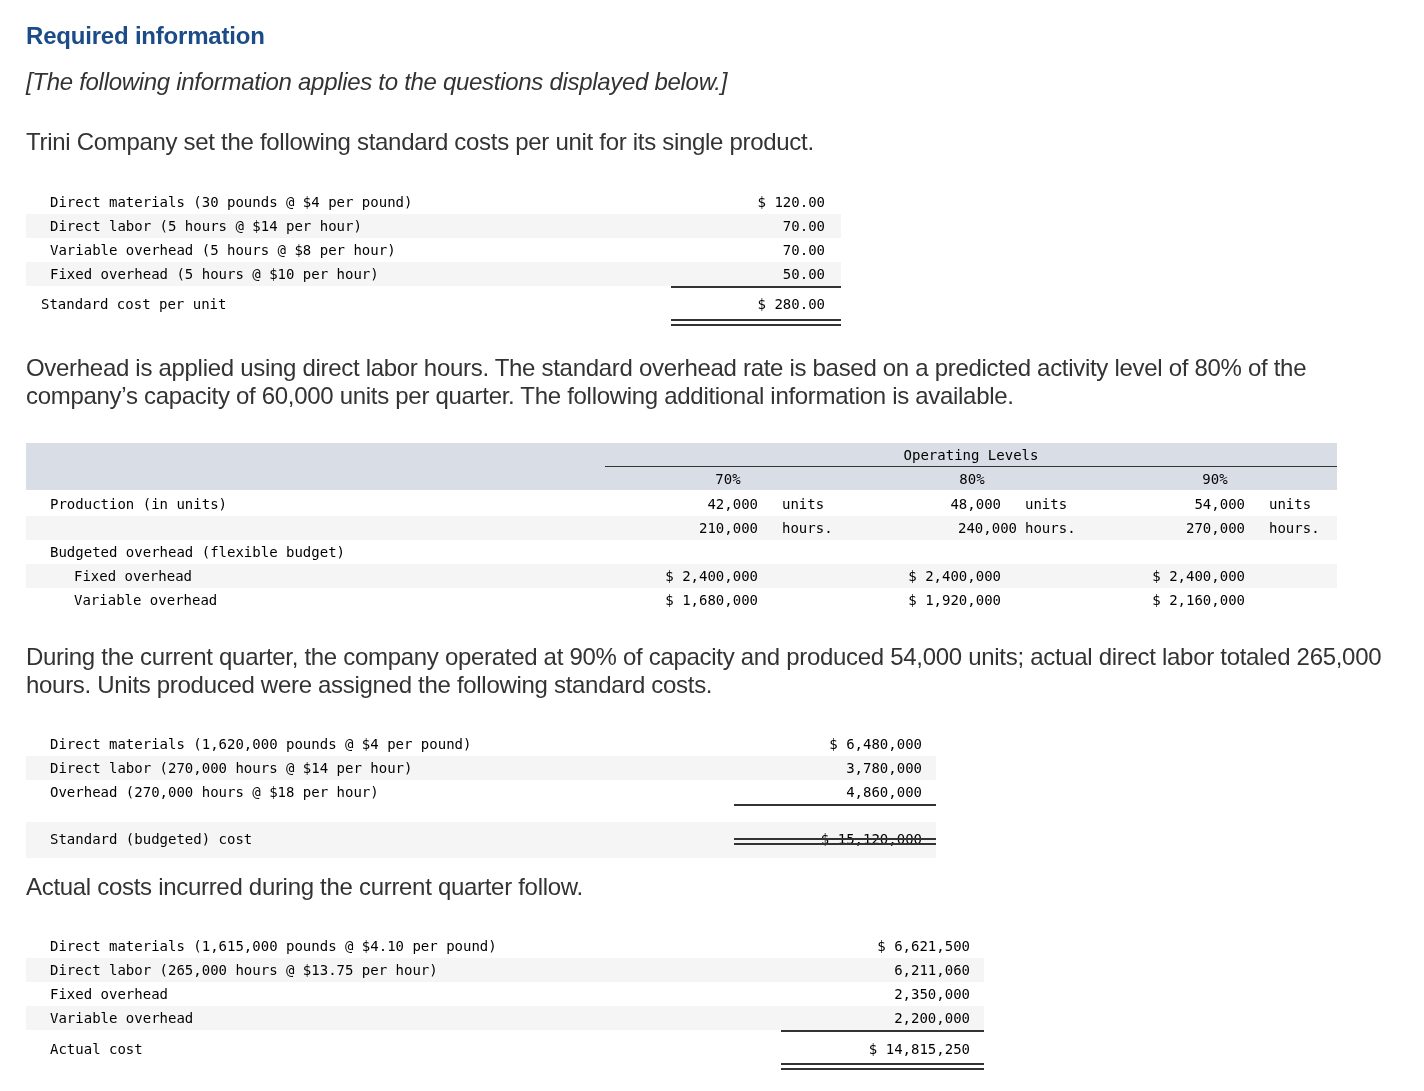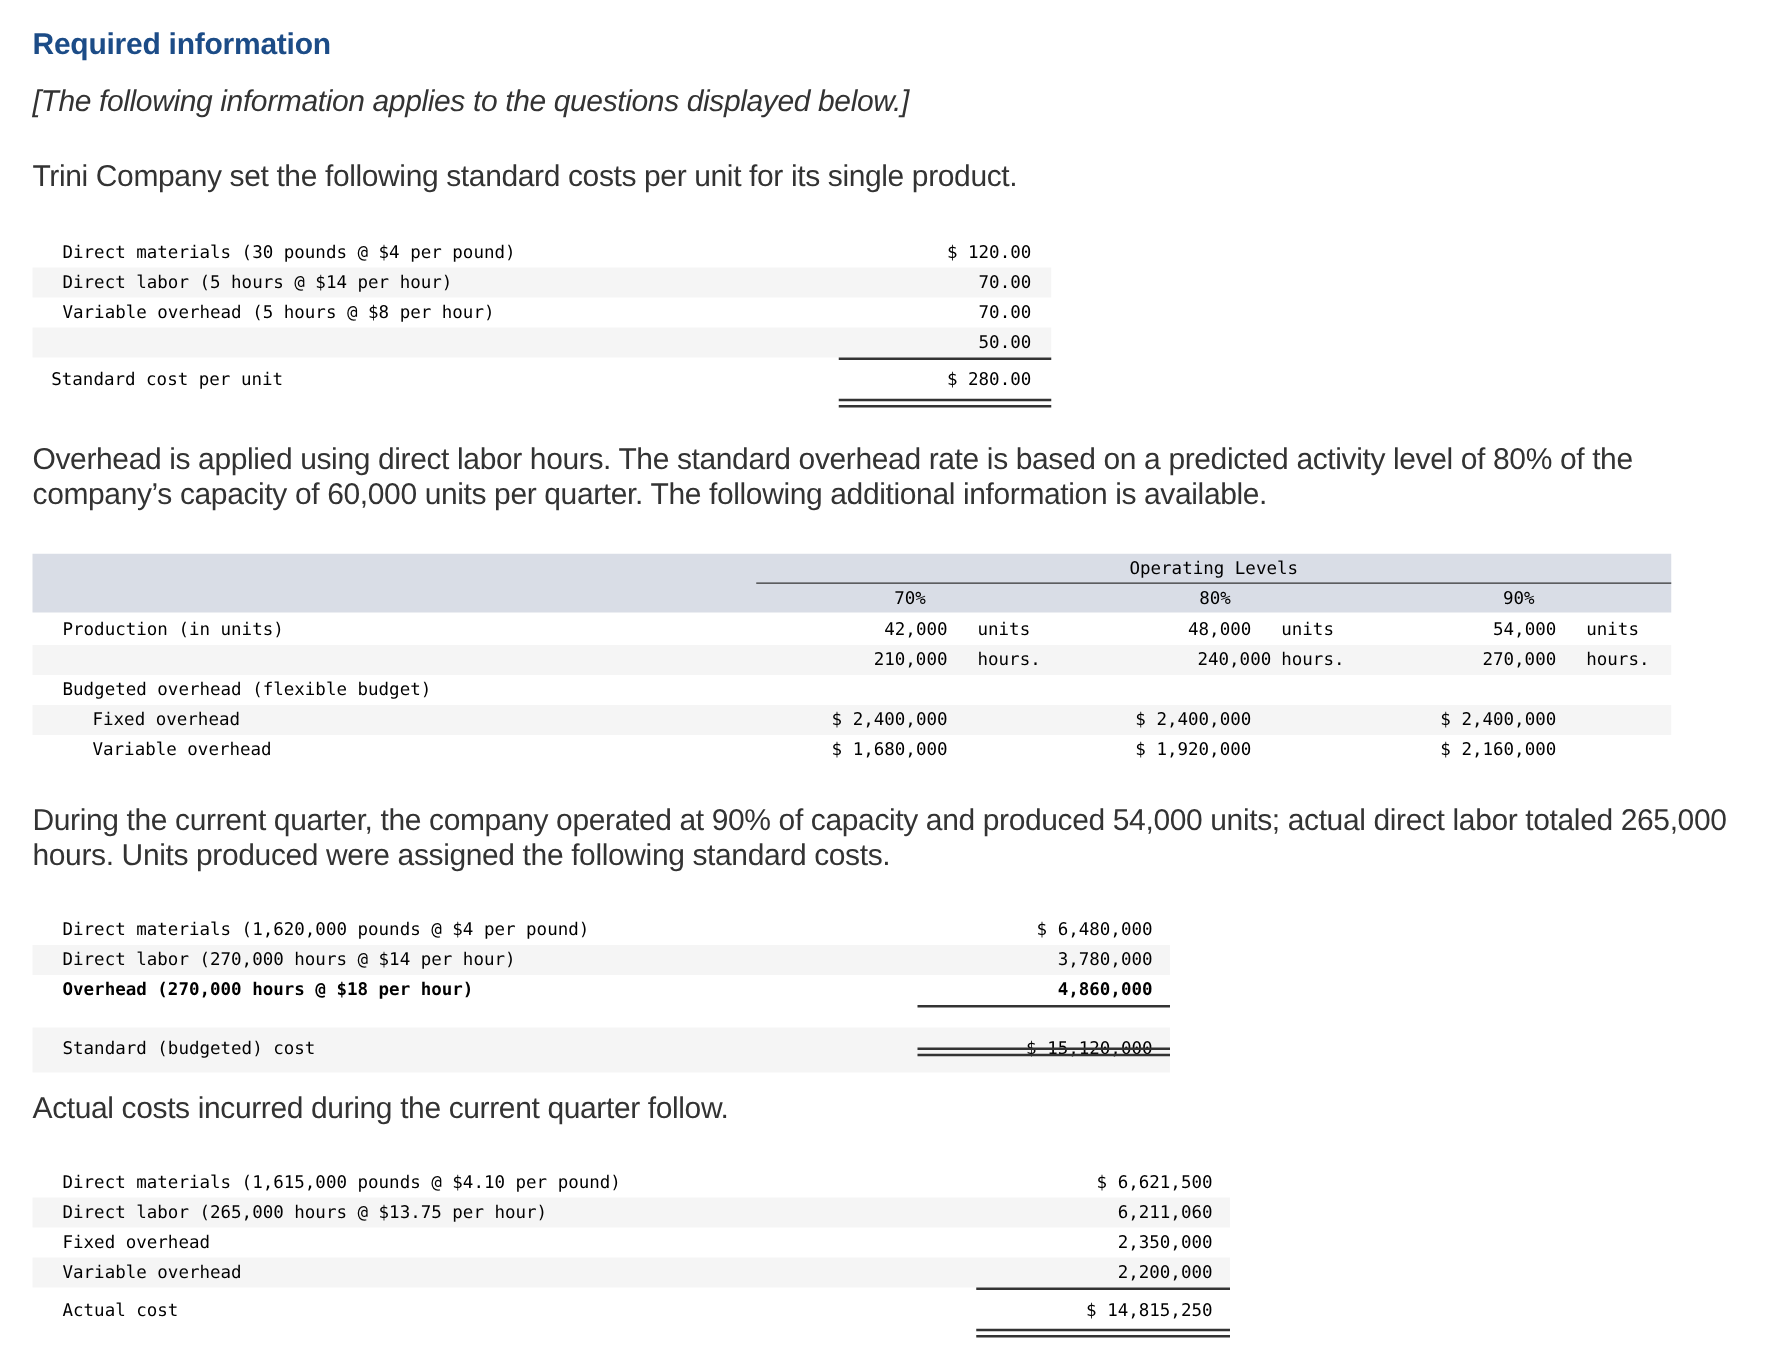--- a/index.html
+++ b/index.html
@@ -59,20 +59,21 @@
   </div>
   <div class="row mono shaded" style="left:26px; top:214px; width:815px;">
     <span class="cell" style="left:24px;">Direct labor (5 hours @ $14 per hour)</span>
     <span class="cell right" style="right:16px;">70.00</span>
   </div>
   <div class="row mono" style="left:26px; top:238px; width:815px;">
     <span class="cell" style="left:24px;">Variable overhead (5 hours @ $8 per hour)</span>
     <span class="cell right" style="right:16px;">70.00</span>
   </div>
   <div class="row mono shaded" style="left:26px; top:262px; width:815px;">
+    <span class="cell" style="left:24px;">Fixed overhead (5 hours @ $10 per hour)</span>
     <span class="cell right" style="right:16px;">50.00</span>
   </div>
   <div class="rule" style="left:671px; top:286px; width:170px;"></div>
   <div class="row mono" style="left:26px; top:292px; width:815px;">
     <span class="cell" style="left:15px;">Standard cost per unit</span>
     <span class="cell right" style="right:16px;">$ 280.00</span>
   </div>
   <div class="drule" style="left:671px; top:319px; width:170px;"></div>
 </div>
 
@@ -128,21 +129,21 @@
 
 <div>
   <div class="row mono" style="left:26px; top:732px; width:910px;">
     <span class="cell" style="left:24px;">Direct materials (1,620,000 pounds @ $4 per pound)</span>
     <span class="cell right" style="right:14px;">$ 6,480,000</span>
   </div>
   <div class="row mono shaded" style="left:26px; top:756px; width:910px;">
     <span class="cell" style="left:24px;">Direct labor (270,000 hours @ $14 per hour)</span>
     <span class="cell right" style="right:14px;">3,780,000</span>
   </div>
-  <div class="row mono" style="left:26px; top:780px; width:910px;font-weight:bold;">
+  <div class="row mono" style="left:26px; top:780px; width:910px;">
     <span class="cell" style="left:24px;">Overhead (270,000 hours @ $18 per hour)</span>
     <span class="cell right" style="right:14px;">4,860,000</span>
   </div>
   <div class="rule" style="left:734px; top:804px; width:202px;"></div>
   <div class="row mono shaded" style="left:26px; top:806px; width:910px; height:36px; line-height:34px;margin-top:16px;">
     <span class="cell" style="left:24px;">Standard (budgeted) cost</span>
     <span class="cell right" style="right:14px;">$ 15,120,000</span>
   </div>
   <div class="drule" style="left:734px; top:838px; width:202px;"></div>
 </div>

